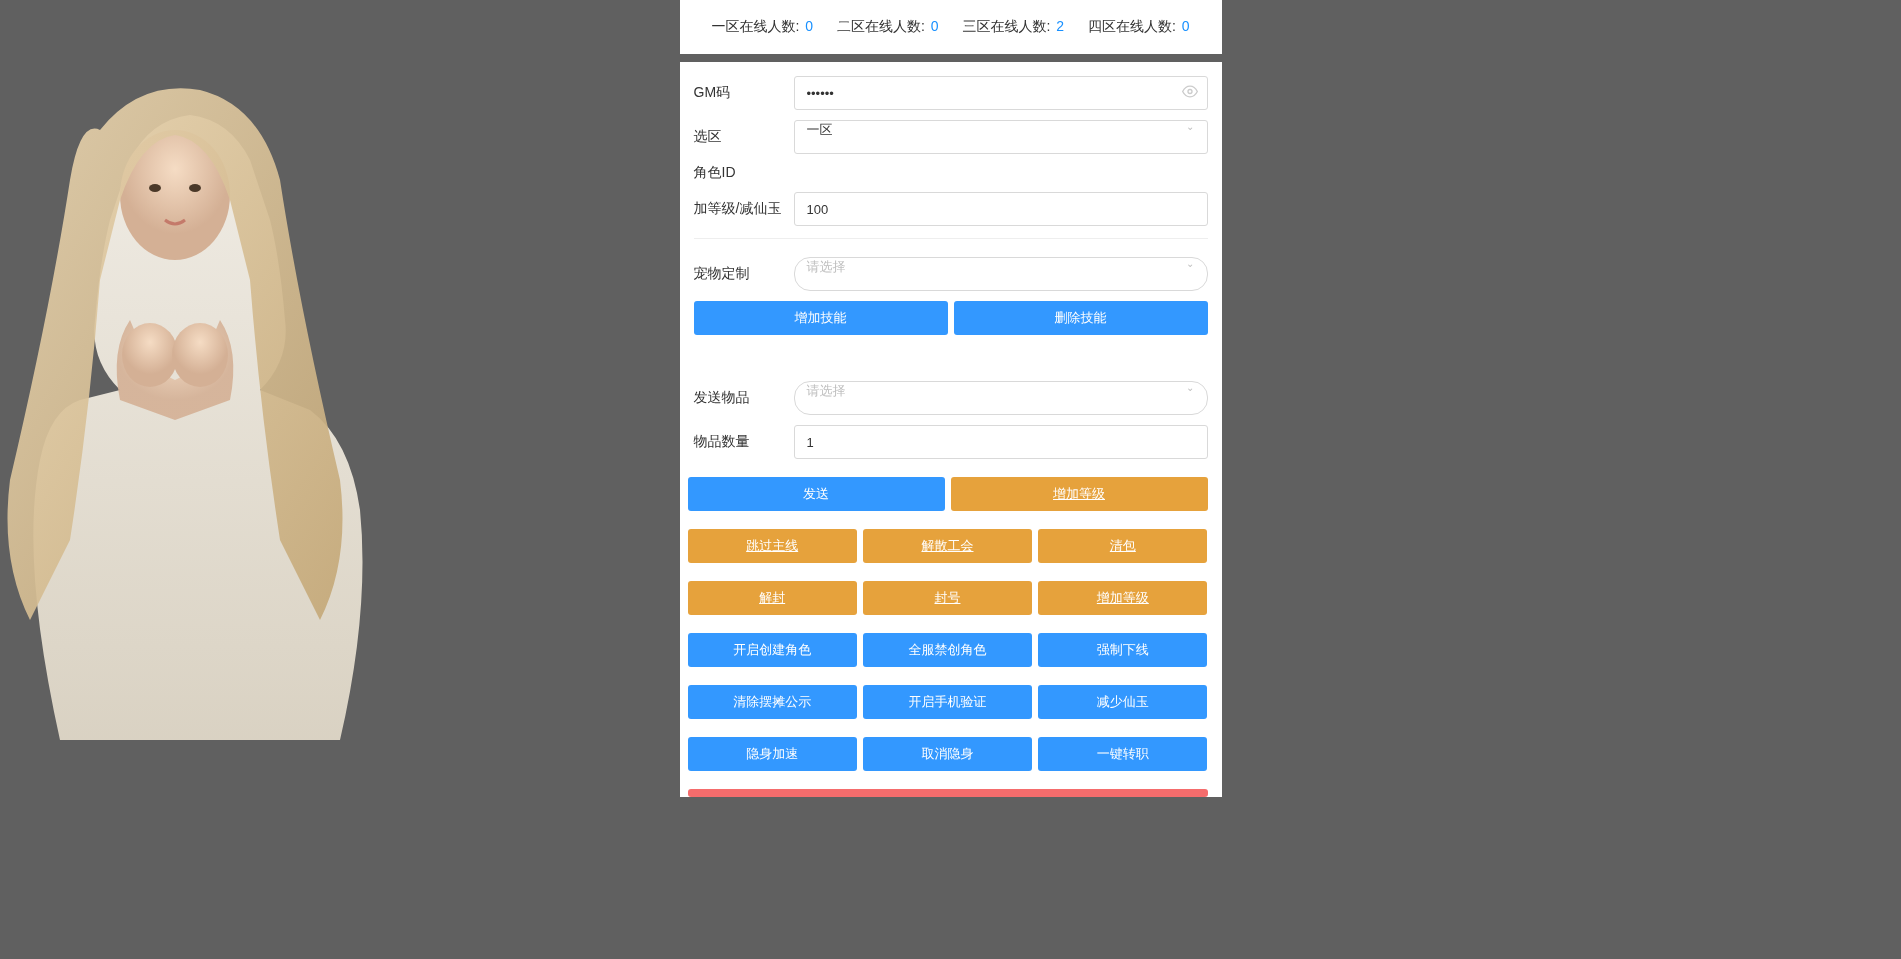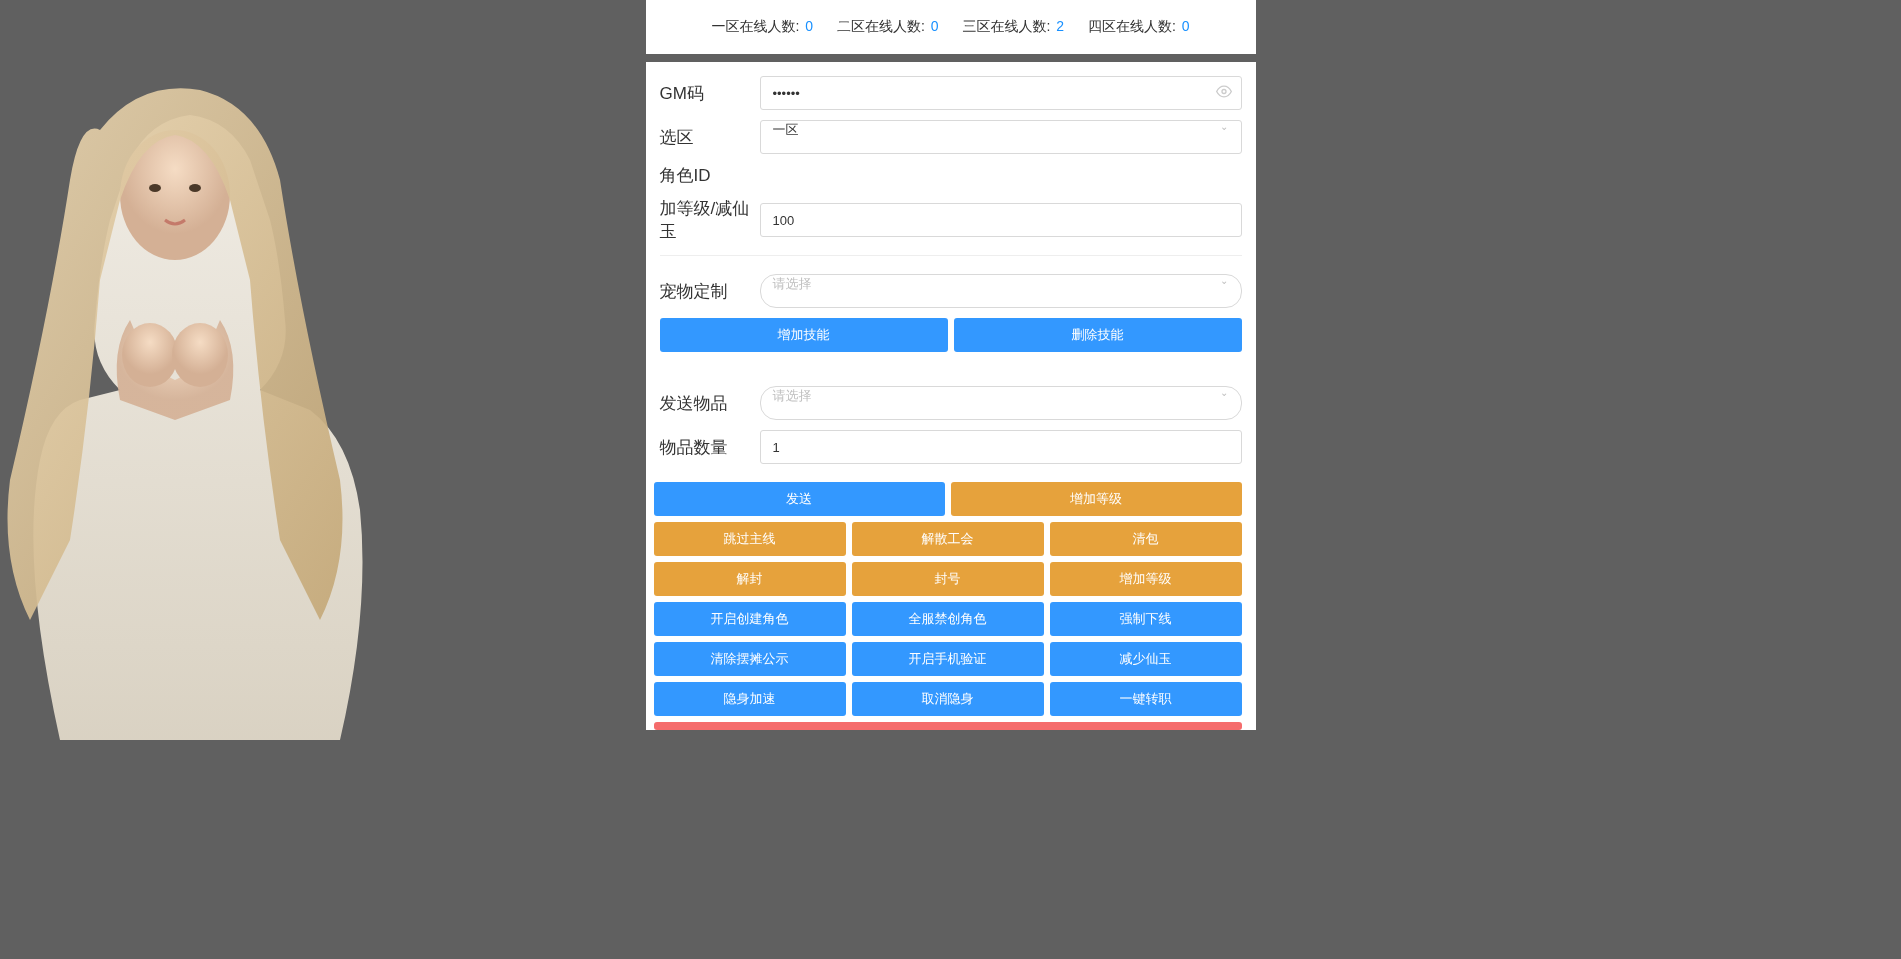--- a/index.html
+++ b/index.html
@@ -14,21 +14,21 @@
 .bg-character {
   position: absolute;
   left: 0;
   top: 60px;
   width: 370px;
   height: 720px;
   pointer-events: none;
 }
 .bg-character svg { width: 100%; height: 100%; }
 .panel {
-  width: 610px;
+  width: 542px;
   margin: 0 auto;
   background: #fff;
   padding-top: 0;
 }
 .header {
   background: #fff;
   padding: 18px 0;
   text-align: center;
   border-bottom: 8px solid #606060;
 }
@@ -44,21 +44,21 @@
   padding: 14px 14px 0 14px;
 }
 .form-row {
   display: flex;
   align-items: center;
   margin-bottom: 10px;
 }
 .form-label {
   width: 100px;
   color: #333;
-  font-size: 17px;
+  font-size: 14px;
   flex-shrink: 0;
 }
 .input-wrap {
   flex: 1;
   position: relative;
 }
 .input, .select {
   width: 100%;
   height: 34px;
   border: 1px solid #d9d9d9;
@@ -89,36 +89,36 @@
   cursor: pointer;
 }
 .divider {
   border: none;
   border-top: 1px solid #eee;
   margin: 12px 0 18px 0;
 }
 .btn-row {
   display: flex;
   gap: 6px;
-  margin-bottom: 6px;
+  margin-bottom: 18px;
 }
 .btn {
   flex: 1;
   height: 34px;
   border: none;
   border-radius: 3px;
   color: #fff;
   font-size: 13px;
   cursor: pointer;
   display: flex;
   align-items: center;
   justify-content: center;
 }
 .btn-blue { background: #3398ff; }
-.btn-orange { background: #e6a23c; }
+.btn-orange { background: #e6a23c; text-decoration: underline; }
 .btn-red { background: #f56c6c; }
 .btn-section {
   padding: 8px 14px 0 8px;
 }
 .spacer { height: 28px; }
 </style>
 </head>
 <body>
 
 <div class="bg-character">

